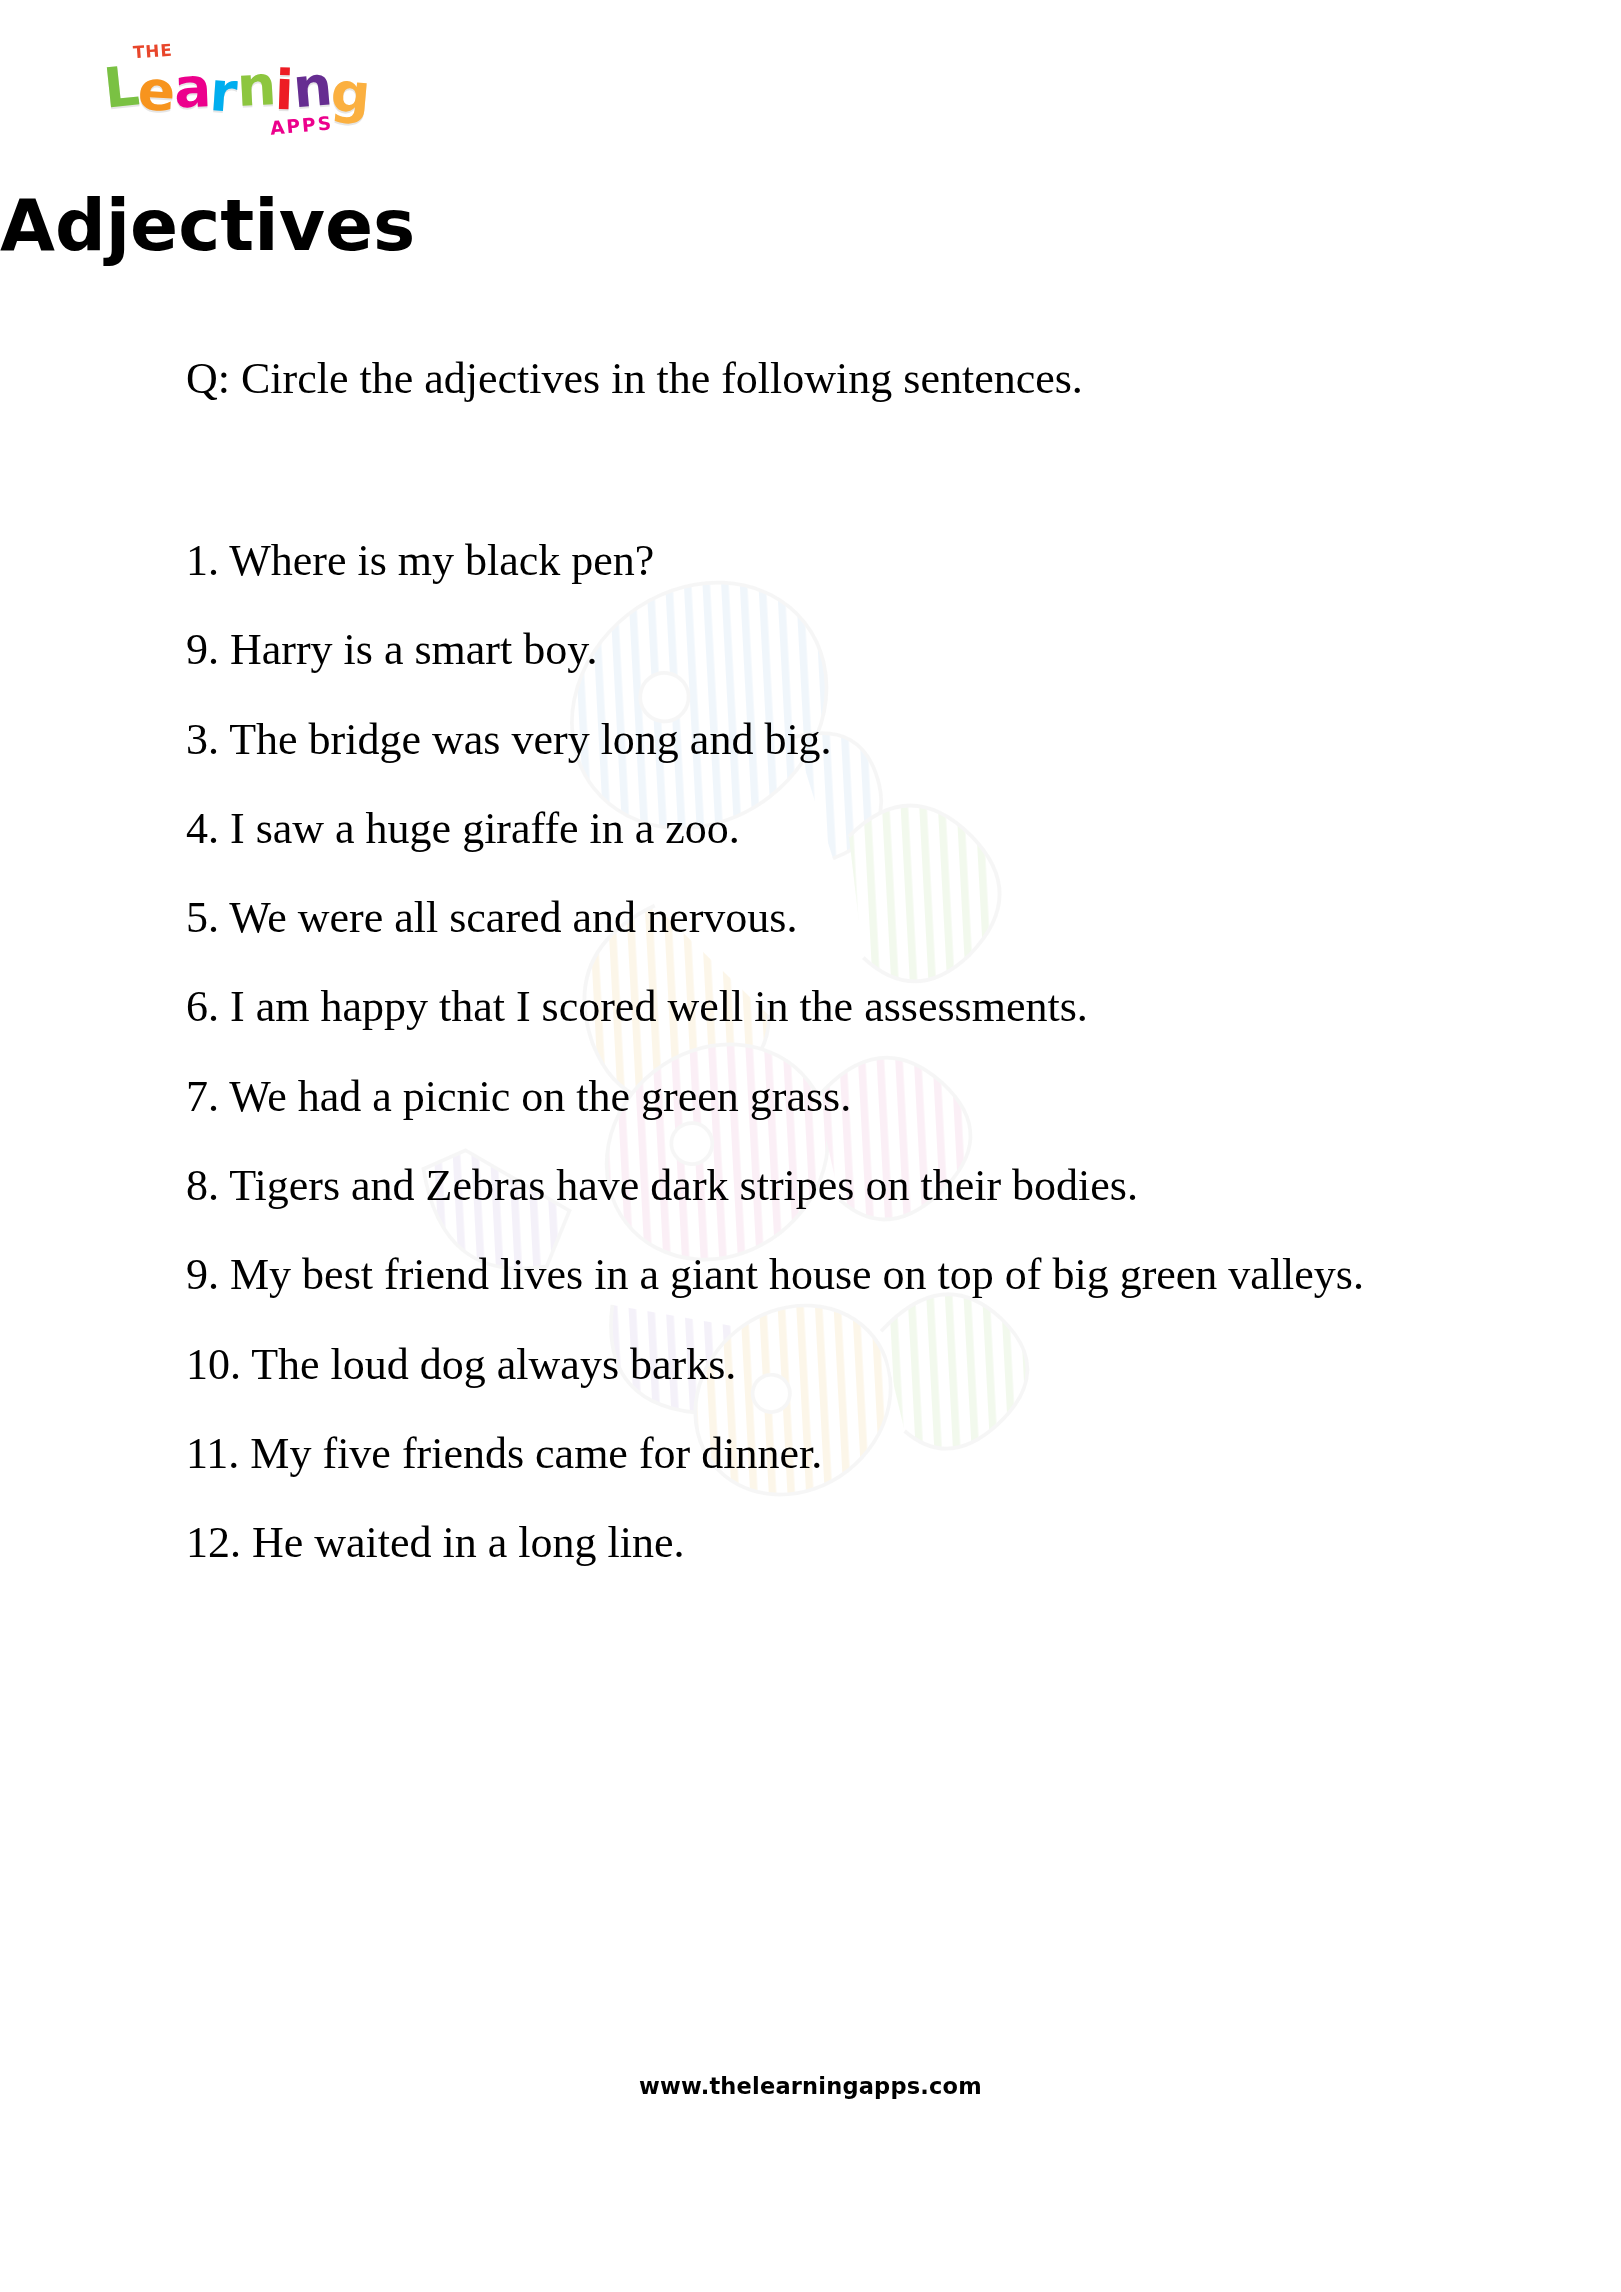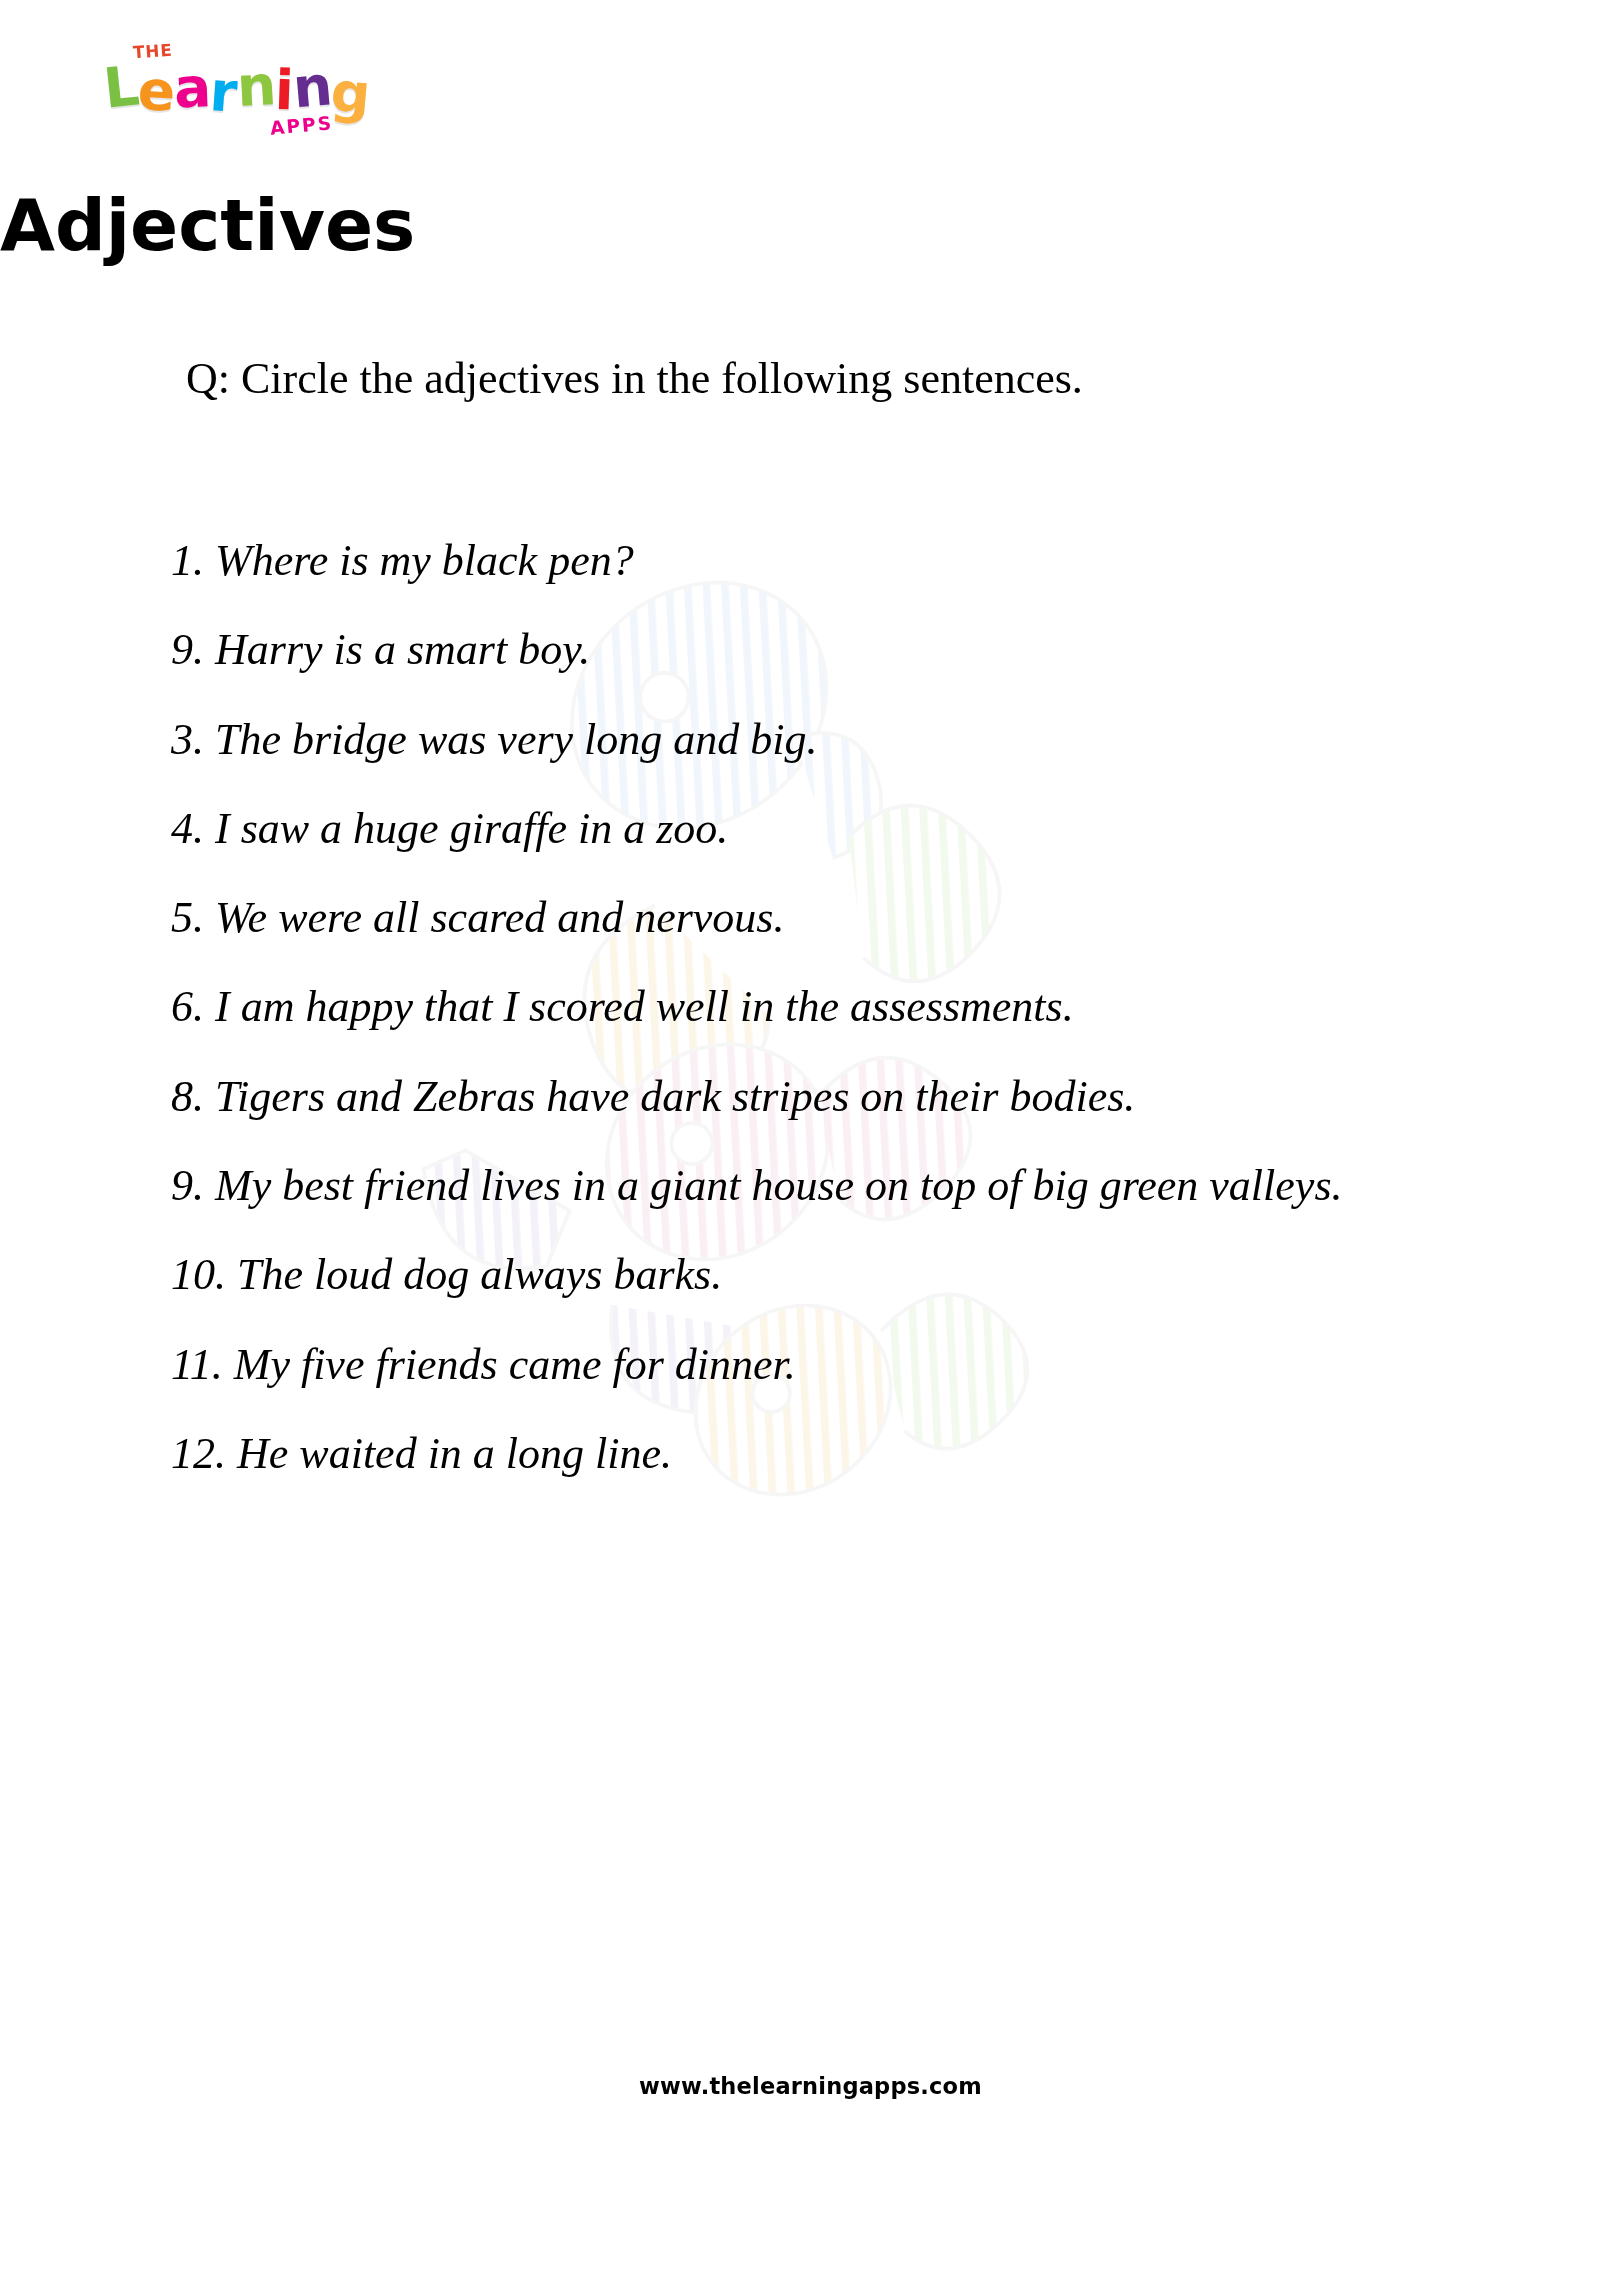--- a/index.html
+++ b/index.html
@@ -108,24 +108,23 @@
   .prompt {
     position: absolute;
     left: 186px;
     top: 353px;
     width: 1294px;
     font-size: 44px;
     line-height: 1.2;
   }
   .qlist {
     position: absolute;
-    left: 171px;
+    left: 186px;
     top: 529px;
     width: 1304px;
-    font-style: italic;
   }
   .qitem {
     font-size: 44px;
     line-height: 1.45;
     margin-bottom: 25.5px;
     white-space: pre-wrap;
   }
   .footer {
     position: absolute;
     left: 0;
@@ -194,20 +193,21 @@
   <div class="title">Adjectives</div>
   <div class="prompt">Q: Circle the adjectives in the following sentences.</div>
 
   <div class="qlist">
     <div class="qitem">1. Where is my black pen?</div>
     <div class="qitem">9. Harry is a smart boy.</div>
     <div class="qitem">3. The bridge was very long and big.</div>
     <div class="qitem">4. I saw a huge giraffe in a zoo.</div>
     <div class="qitem">5. We were all scared and nervous.</div>
     <div class="qitem">6. I am happy that I scored well in the assessments.</div>
+    <div class="qitem">7. We had a picnic on the green grass.</div>
     <div class="qitem">8. Tigers and Zebras have dark stripes on their bodies.</div>
     <div class="qitem">9. My best friend lives in a giant house on top of big green valleys.</div>
     <div class="qitem">10. The loud dog always barks.</div>
     <div class="qitem">11. My five friends came for dinner.</div>
     <div class="qitem">12. He waited in a long line.</div>
   </div>
 
   <div class="footer">www.thelearningapps.com</div>
 </div>
 

